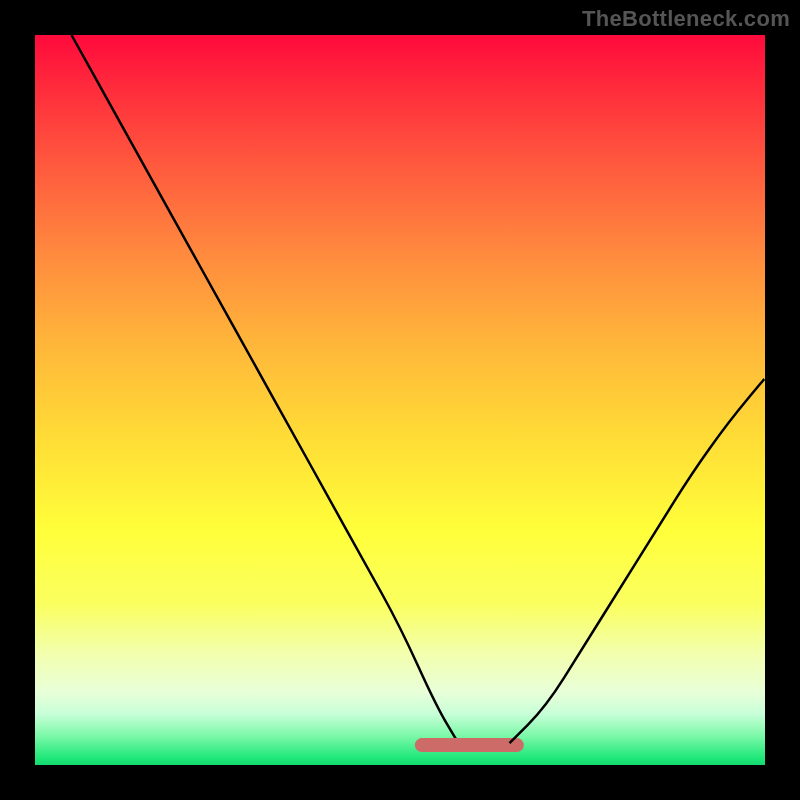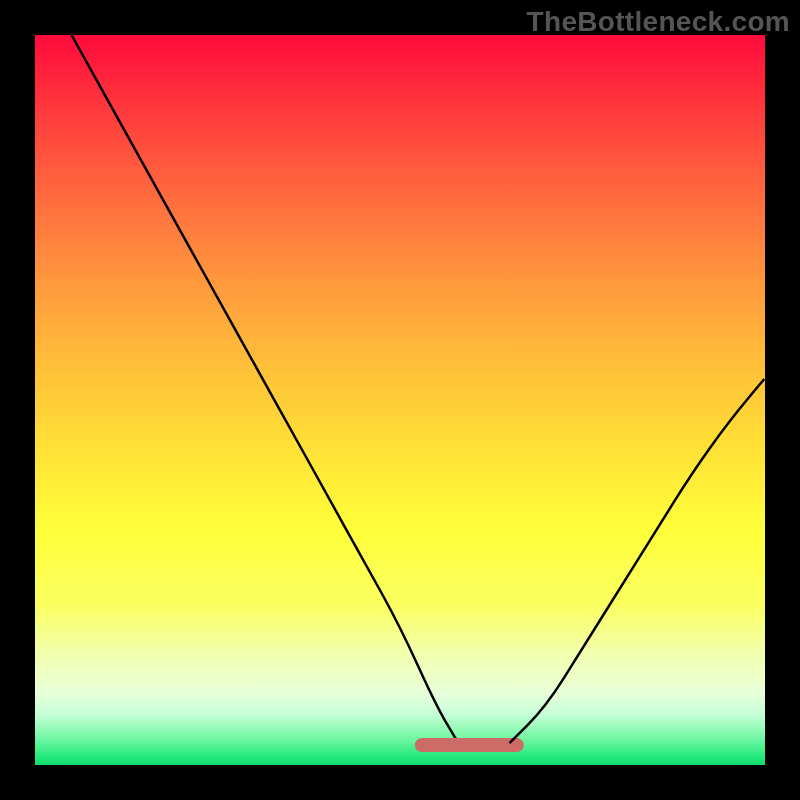--- a/index.html
+++ b/index.html
@@ -25,21 +25,21 @@
       #c8ffd8 93%,
       #7cf8a8 96%,
       #20e87a 99%,
       #14da6f 100%);
   }
   .watermark {
     position: absolute;
     top: 6px;
     right: 10px;
     color: #555;
-    font-size: 28px;
+    font-size: 22px;
     font-weight: bold;
     letter-spacing: 0.3px;
     z-index: 5;
   }
   svg.curve {
     position: absolute;
     left: 0; top: 0;
     width: 730px; height: 730px;
     pointer-events: none;
   }

